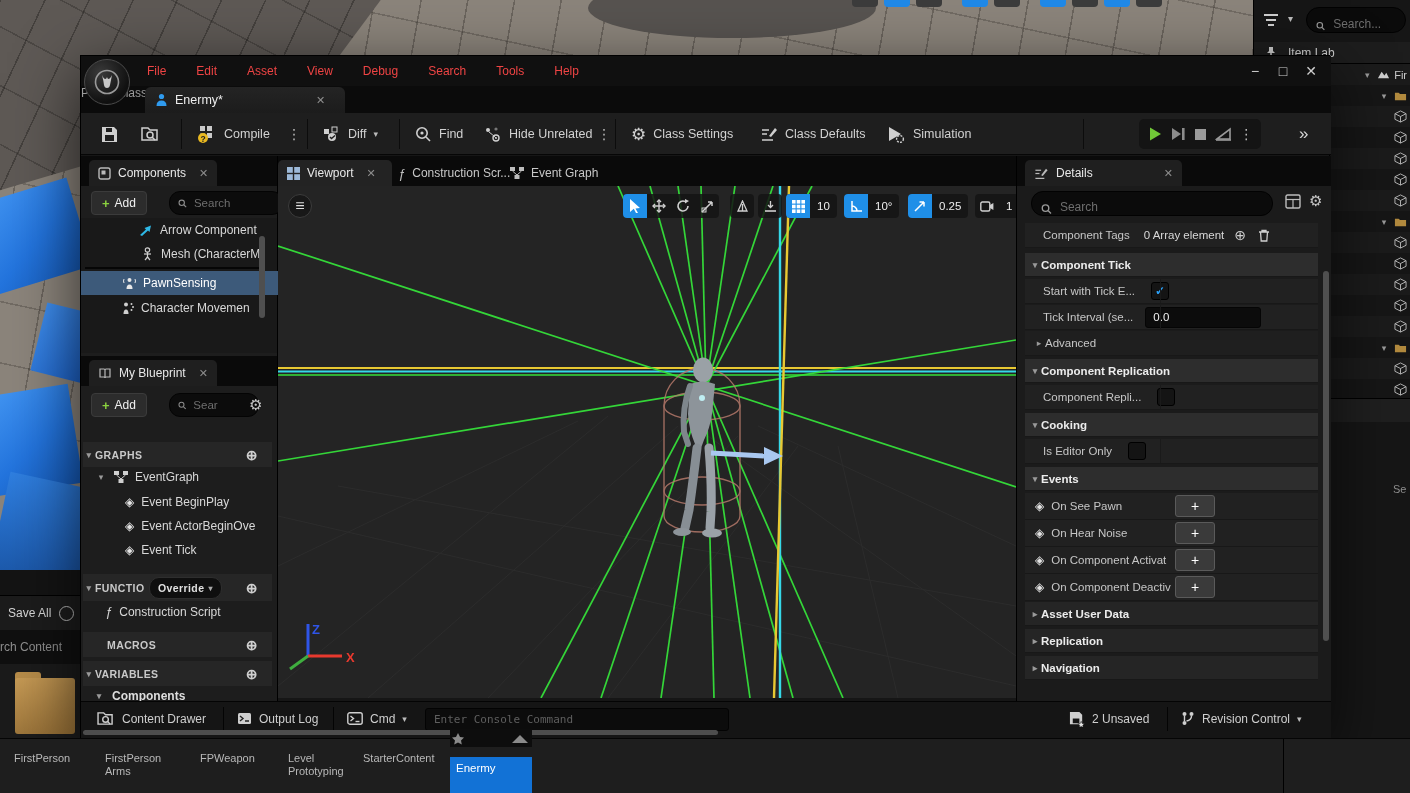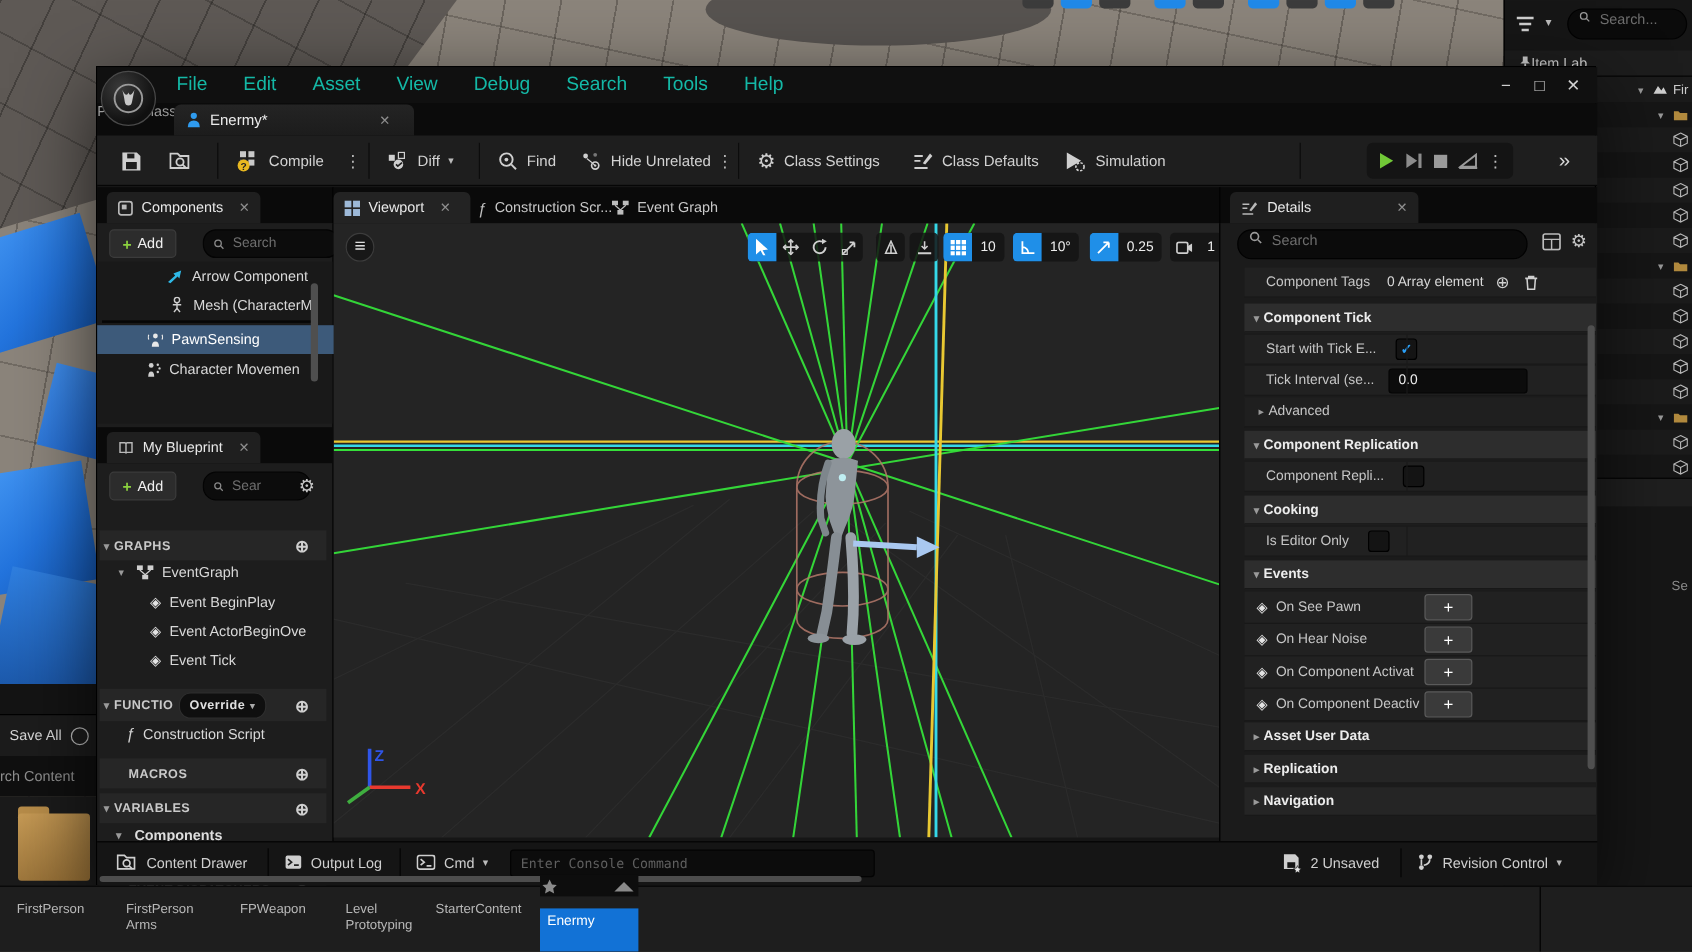--- a/index.html
+++ b/index.html
@@ -26,30 +26,30 @@
   .blk{position:absolute;background:linear-gradient(145deg,#4598f4 0%,#2374dd 55%,#1558b4 100%);}
 
   
   .lp{background:#191919;}
   .folder-shape{position:absolute;background:linear-gradient(160deg,#c69a55,#8f6a33);border-radius:3px;}
   .folder-tab{position:absolute;background:#b78c49;border-radius:3px 3px 0 0;}
 
   
   .obg{background:#161616;border-left:1px solid #000;}
   .searchpill{background:#0b0b0b;border:1px solid #020202;border-radius:13px;color:#6e6e6e;
-    display:flex;align-items:flex-start;gap:6px;padding:0 9px;font-size:12px;}
+    display:flex;align-items:flex-end;gap:6px;padding:0 9px;font-size:12px;}
   .orow{display:flex;align-items:center;justify-content:flex-end;gap:4px;padding-right:4px;height:21px;}
   .orow:nth-child(odd){background:#1b1b1b;}
   .cube-ic{width:13px;height:13px;}
 
   
   .win{left:80px;top:55px;width:1250px;height:683px;background:#161616;border:1px solid #000;
        box-shadow:0 18px 60px rgba(0,0,0,.65);}
   .menubar{left:0;top:0;width:1250px;height:30px;background:#101010;}
-  .menu-item{font-size:16px;color:#14b8a6;padding:0 2px;}
+  .menu-item{font-size:12px;color:#ef4444;padding:0 2px;}
   .winctl{font-size:14px;color:#cfcfcf;width:28px;text-align:center;}
   .logo{left:3px;top:3px;width:46px;height:46px;border-radius:50%;
         background:radial-gradient(circle at 35% 30%,#3a3a3a,#101010 70%);
         border:1px solid #4a4a4a;display:flex;align-items:center;justify-content:center;z-index:5;}
   .tabrow{left:0;top:30px;width:1250px;height:27px;background:#0b0b0b;}
   .doc-tab{left:64px;top:1px;height:26px;width:200px;background:linear-gradient(#242424,#1c1c1c);
      border-radius:6px 6px 0 0;display:flex;align-items:center;gap:7px;padding:0 10px;font-size:12.5px;color:#ececec;}
   .parentclass{right:10px;top:5px;font-size:12px;color:#9b9b9b;display:flex;gap:6px;}
   .parentclass b{color:#e6e6e6;font-weight:normal;border-bottom:1px dotted #9a9a9a;}
 
@@ -82,21 +82,21 @@
 
   
   .vtab{display:flex;align-items:center;gap:7px;font-size:12px;color:#c8c8c8;position:absolute;top:4px;height:26px;}
   .vpc{position:absolute;top:8px;height:24px;display:flex;align-items:stretch;border-radius:4px;overflow:hidden;
        background:rgba(20,20,20,.85);}
   .vpc .b{width:24px;display:flex;align-items:center;justify-content:center;}
   .vpc .blue{background:#1f8fe8;}
   .vpc .val{color:#eee;font-size:11.5px;display:flex;align-items:center;padding:0 7px;}
 
   
-  .drow{position:absolute;left:20px;width:293px;height:24px;background:#212121;display:flex;align-items:center;
+  .drow{position:absolute;left:8px;width:293px;height:24px;background:#212121;display:flex;align-items:center;
         font-size:11.5px;color:#c6c6c6;border-bottom:1px solid #181818;}
   .dsec{background:#2d2d2d;color:#ececec;font-weight:bold;}
   .vline{position:absolute;left:135px;top:0;bottom:0;width:1px;background:#1a1a1a;}
   .chk{width:16px;height:16px;background:#141414;border:1px solid #000;border-radius:3px;
        display:flex;align-items:center;justify-content:center;}
   .plusbtn{width:38px;height:20px;background:#3a3a3a;border:1px solid #5a5a5a;border-radius:3px;
      color:#fff;font-size:14px;display:flex;align-items:center;justify-content:center;}
   .txtinput{background:#0c0c0c;border:1px solid #050505;border-radius:3px;color:#efefef;
      font-size:11.5px;height:19px;display:flex;align-items:center;padding:0 7px;}
   .scrollthumb{position:absolute;background:#4f4f4f;border-radius:3px;}
@@ -170,21 +170,21 @@
   </span>
   <span class="r" style="left:34px;top:13px;color:#bbb;font-size:10px;">▾</span>
   <div class="r searchpill" style="left:52px;top:7px;width:100px;height:26px;">
     <svg width="12" height="12" viewBox="0 0 12 12">
         <circle cx="5" cy="5" r="3.6" fill="none" stroke="#9a9a9a" stroke-width="1.5"></circle>
         <line x1="8" y1="8" x2="11" y2="11" stroke="#9a9a9a" stroke-width="1.5"></line>
       </svg>
     <input class="searchinput" placeholder="Search..." style="">
   </div>
 
-  <div class="r flex" style="left:0;top:42px;width:157px;height:22px;background:#1d1d1d;border-bottom:1px solid #000;gap:0;">
+  <div class="r flex" style="left:0;top:42px;width:157px;height:22px;background:#1d1d1d;border-bottom:1px solid #000;gap:12px;">
     <svg style="margin-left:12px" width="10" height="13" viewBox="0 0 10 13">
         <path d="M3,1 h4 v4 l2,2 h-8 l2,-2 z" fill="#cfcfcf"></path>
         <line x1="5" y1="7" x2="5" y2="12" stroke="#cfcfcf" stroke-width="1.5"></line>
       </svg>
     <span style="font-size:12px;color:#d0d0d0;">Item Lab</span>
   </div>
 
   <div class="r" style="left:0;top:64px;width:157px;">
     <div class="orow">
         <span class="exparrow">▾</span>

